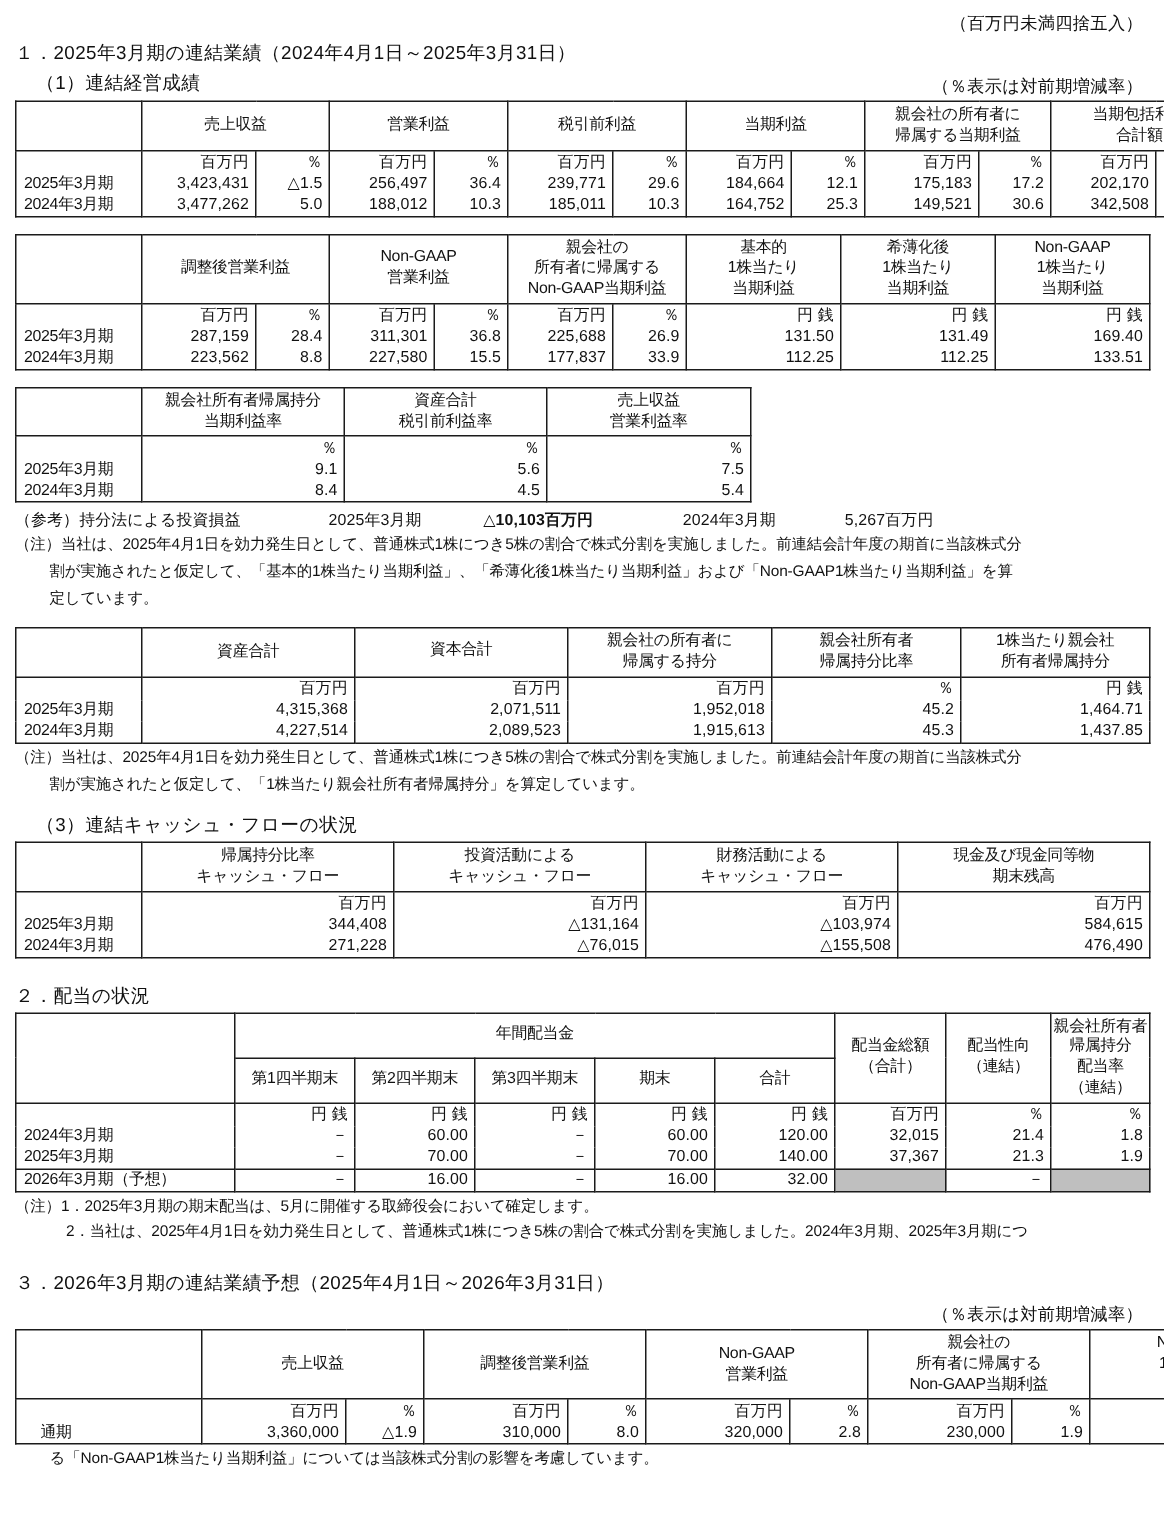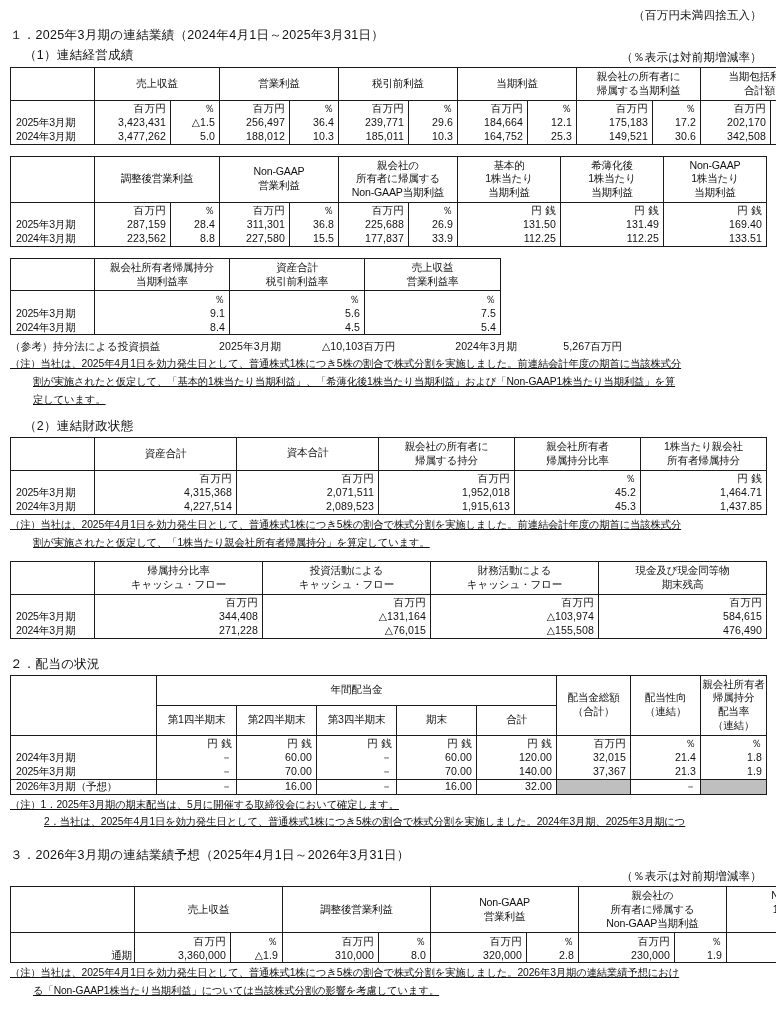--- a/index.html
+++ b/index.html
@@ -45,21 +45,20 @@
   .title-row {
     display: flex;
     align-items: flex-end;
     justify-content: space-between;
   }
   .note {
     font-size: 10.3px;
     line-height: 1.42;
     letter-spacing: -0.1px;
     margin: 3px 0 0 0;
-    text-decoration: underline;
   }
   .note-hang {
     padding-left: 23px;
     text-indent: -23px;
   }
   .note-hang2 {
     padding-left: 34px;
     text-indent: -34px;
   }
   .ref-line {
@@ -350,32 +349,31 @@
       <td class="num last">8.4</td>
       <td class="num last">4.5</td>
       <td class="num last">5.4</td>
     </tr>
   </tbody>
     </table>
 
   <div class="ref-line">
     <span style="min-width:206px;">（参考）持分法による投資損益</span>
     <span style="min-width:100px;">2025年3月期</span>
-    <span style="min-width:130px;">△10,103百万円</span>
+    <span style="min-width:130px;font-weight:bold;">△10,103百万円</span>
     <span style="min-width:105px;">2024年3月期</span>
     <span>5,267百万円</span>
   </div>
 
   <div class="note note-hang">（注）当社は、2025年4月1日を効力発生日として、普通株式1株につき5株の割合で株式分割を実施しました。前連結会計年度の期首に当該株式分</div>
   <div class="note" style="padding-left:23px;">割が実施されたと仮定して、「基本的1株当たり当期利益」、「希薄化後1株当たり当期利益」および「Non-GAAP1株当たり当期利益」を算</div>
   <div class="note" style="padding-left:23px;">定しています。</div>
 
   <div class="gap-m"></div>
 
-  <div class="sub-title">（2）連結財政状態</div>
 
   <table class="fin" style="width:756px;">
     <colgroup>
       <col style="width:84px">
         <col style="width:142px">
         <col style="width:142px">
       <col style="width:136px">
         <col style="width:126px">
         <col style="width:126px">
     </colgroup>
@@ -426,20 +424,21 @@
       <td class="num last">1,437.85</td>
     </tr>
   </tbody>
     </table>
 
   <div class="note note-hang">（注）当社は、2025年4月1日を効力発生日として、普通株式1株につき5株の割合で株式分割を実施しました。前連結会計年度の期首に当該株式分</div>
   <div class="note" style="padding-left:23px;">割が実施されたと仮定して、「1株当たり親会社所有者帰属持分」を算定しています。</div>
 
   <div class="gap-m"></div>
 
+  <div class="sub-title">（3）連結キャッシュ・フローの状況</div>
 
   <table class="fin" style="width:756px;">
     <colgroup>
       <col style="width:84px">
         <col style="width:168px">
         <col style="width:168px">
       <col style="width:168px">
         <col style="width:168px">
     </colgroup>
     <tbody>
@@ -628,30 +627,29 @@
       <td class="unit">％</td>
       <td class="unit">百万円</td>
       <td class="unit">％</td>
       <td class="unit">百万円</td>
       <td class="unit">％</td>
       <td class="unit">百万円</td>
       <td class="unit">％</td>
       <td class="unit">円 銭</td>
     </tr>
     <tr>
-      <td class="lbl last" style="text-align:right; padding-left:16px;">通期</td>
+      <td class="lbl last" style="text-align:left; padding-left:16px;">通期</td>
       <td class="num last">3,360,000</td>
       <td class="num last">△1.9</td>
       <td class="num last">310,000</td>
       <td class="num last">8.0</td>
       <td class="num last">320,000</td>
       <td class="num last">2.8</td>
       <td class="num last">230,000</td>
       <td class="num last">1.9</td>
       <td class="num last">172.58</td>
     </tr>
   </tbody>
     </table>
 
-  <div class="note note-hang">（注）当社は、2025年4月1日を効力発生日として、普通株式1株につき5株の割合で株式分割を実施しました。2026年3月期の連結業績予想におけ</div>
   <div class="note" style="padding-left:23px;">る「Non-GAAP1株当たり当期利益」については当該株式分割の影響を考慮しています。</div>
 
 </div>
 
 </body></html>

